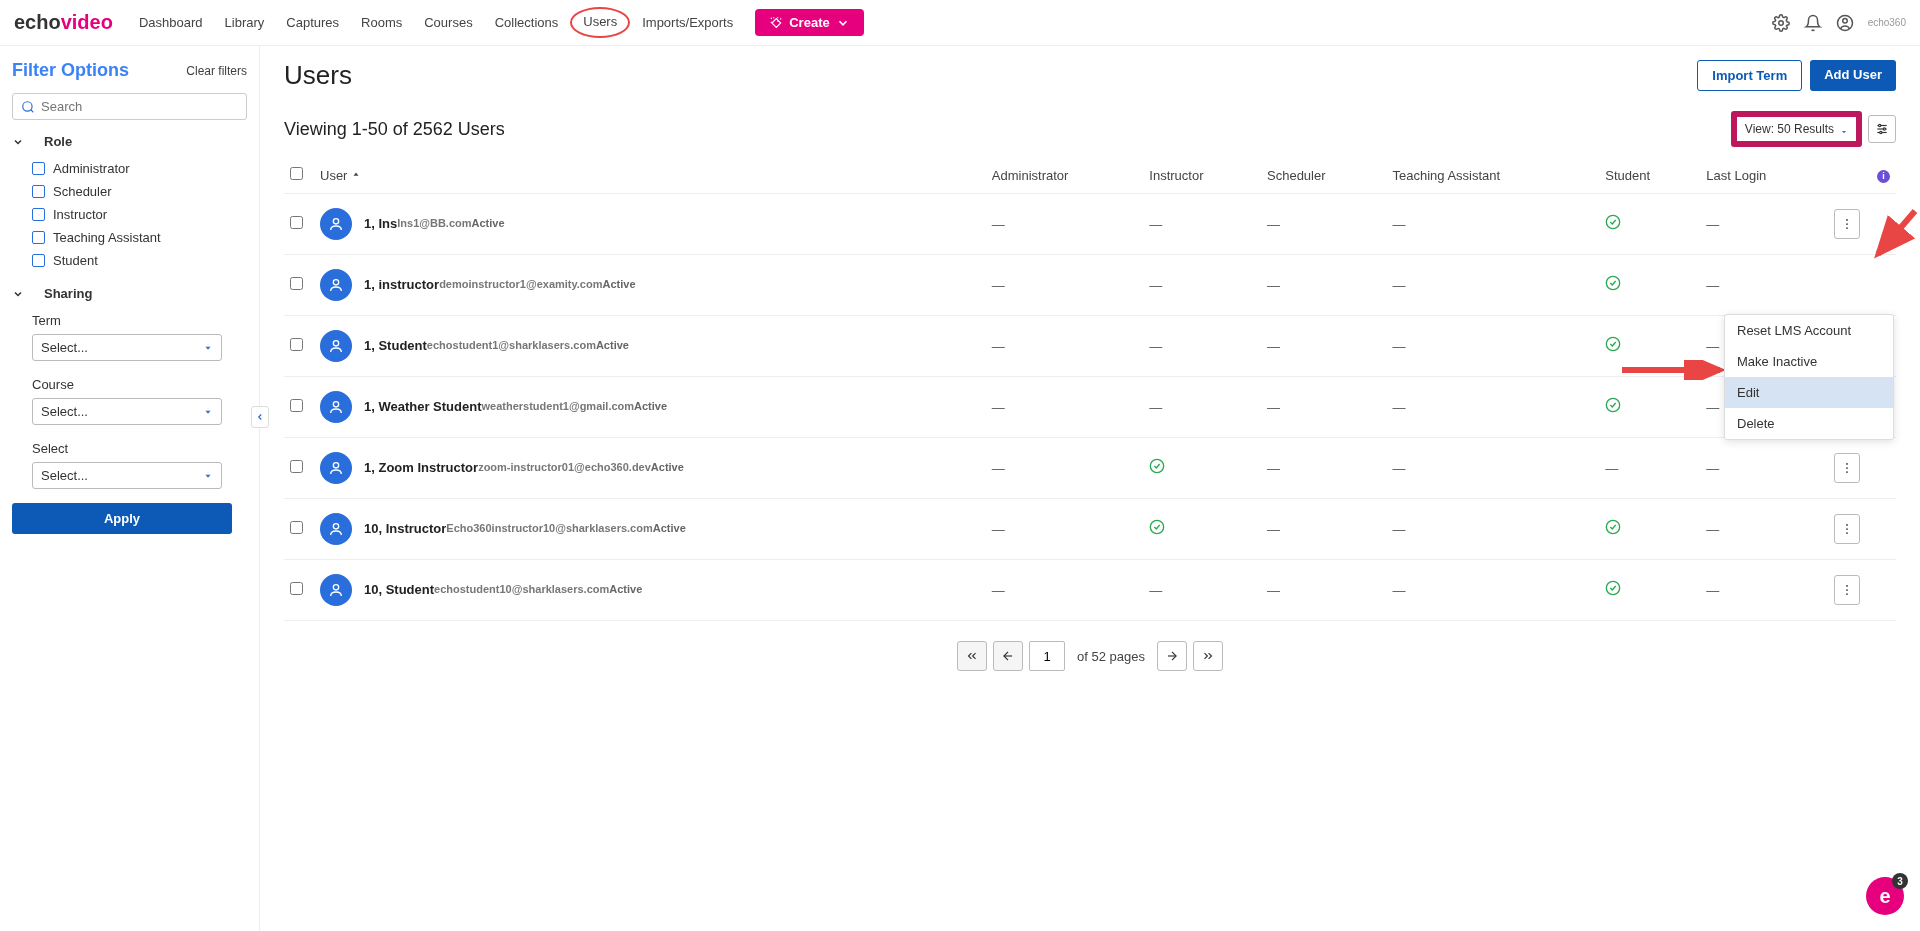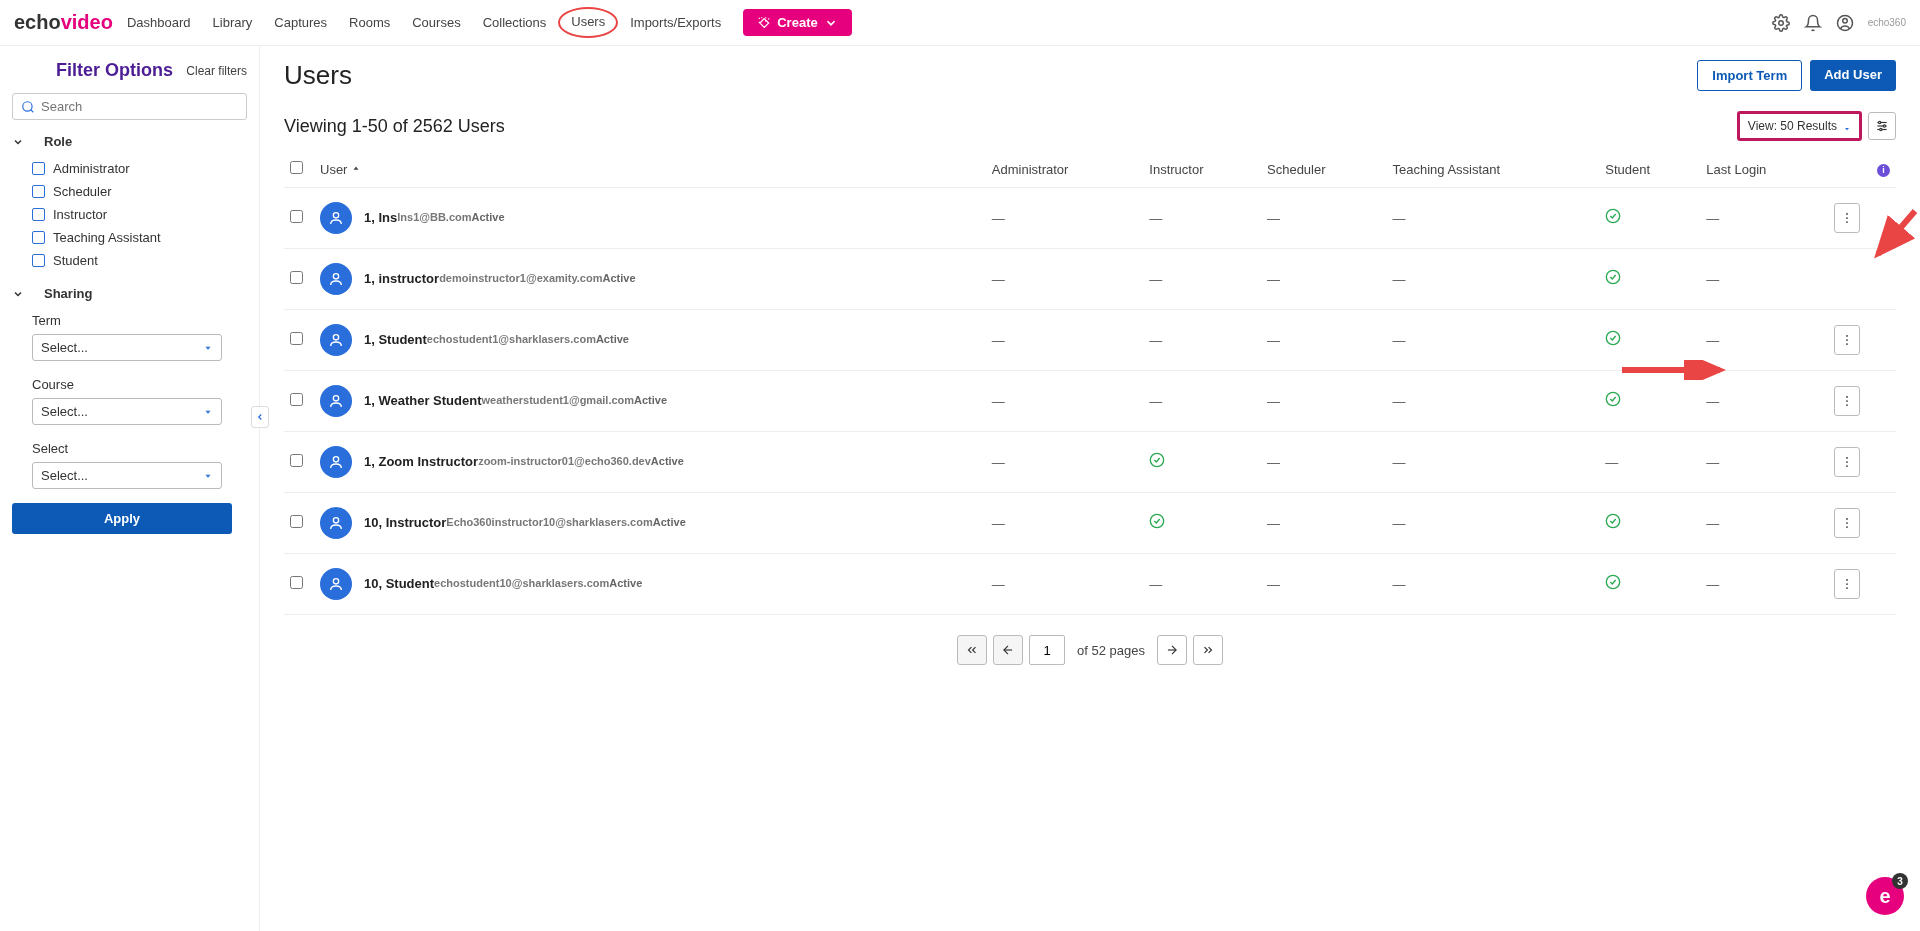--- a/index.html
+++ b/index.html
@@ -1,33 +1,33 @@
 <!DOCTYPE html>
 <html><head>
 <meta charset="utf-8">
 <style>
 * { box-sizing: border-box; margin: 0; padding: 0; }
 body { font-family: -apple-system, BlinkMacSystemFont, "Segoe UI", Arial, sans-serif; font-size: 13px; color: #333; background: #fff; }
 .top-nav { display: flex; align-items: center; padding: 8px 14px; border-bottom: 1px solid #eee; height: 46px; }
-.logo { display: flex; align-items: baseline; font-size: 20px; font-weight: 600; margin-right: 4px; }
+.logo { display: flex; align-items: baseline; font-size: 20px; font-weight: 600; margin-right: 16px; }
 .logo .echo { color: #333; }
 .logo .video { color: #e6007e; }
 .nav-links { display: flex; align-items: center; gap: 2px; }
 .nav-link { padding: 6px 10px; color: #444; cursor: pointer; font-size: 13px; position: relative; }
 .nav-link.circled { border: 2px solid #e94545; border-radius: 50%/50%; padding: 5px 11px 7px; }
 .create-btn { background: #e6007e; color: #fff; padding: 6px 14px; border-radius: 4px; font-weight: 600; margin-left: 10px; display: flex; align-items: center; gap: 6px; cursor: pointer; font-size: 13px; }
 .create-btn svg { width: 14px; height: 14px; }
 .nav-right { margin-left: auto; display: flex; align-items: center; gap: 14px; }
 .nav-icon { width: 18px; height: 18px; cursor: pointer; color: #555; }
 .small-logo { font-size: 10px; color: #999; }
 
 .main-wrap { display: flex; height: calc(100vh - 46px); position: relative; }
 .sidebar { width: 260px; border-right: 1px solid #eee; padding: 14px 12px; position: relative; }
 .filter-head { display: flex; justify-content: space-between; align-items: center; margin-bottom: 12px; }
-.filter-title { font-size: 18px; font-weight: 700; color: #4c1d95; margin-left: 44px; }
+.filter-title { font-size: 18px; font-weight: 700; color: #3b82f6; }
 .clear-link { color: #404040; font-size: 12px; cursor: pointer; }
 .search-box { display: flex; align-items: center; border: 1px solid #ccc; border-radius: 3px; padding: 5px 8px; margin-bottom: 14px; }
 .search-box svg { width: 14px; height: 14px; margin-right: 6px; color: #2a6edb; }
 .search-box input { border: none; outline: none; flex: 1; font-size: 13px; }
 .filter-section { margin-bottom: 14px; }
 .filter-sec-head { display: flex; align-items: center; gap: 20px; font-weight: 700; font-size: 13px; margin-bottom: 8px; cursor: pointer; }
 .filter-sec-head svg { width: 12px; height: 12px; }
 .filter-item { display: flex; align-items: center; gap: 8px; padding: 4px 0 4px 20px; font-size: 13px; color: #333; }
 .filter-item .cb { width: 13px; height: 13px; border: 1.5px solid #2a6edb; border-radius: 2px; }
 .filter-label { font-weight: 400; font-size: 13px; padding: 4px 0 6px 20px; color: #333; }
@@ -39,21 +39,21 @@
 
 .content { flex: 1; padding: 14px 24px 20px 24px; overflow: auto; position: relative; }
 .page-head { display: flex; justify-content: space-between; align-items: center; margin-bottom: 8px; }
 .page-title { font-size: 26px; color: #222; font-weight: 400; }
 .page-actions { display: flex; gap: 8px; }
 .btn-outline { border: 1px solid #0c5ab5; color: #0c5ab5; padding: 7px 14px; border-radius: 3px; font-weight: 600; cursor: pointer; font-size: 13px; }
 .btn-primary { background: #0c5ab5; color: #fff; padding: 7px 14px; border-radius: 3px; font-weight: 600; cursor: pointer; font-size: 13px; }
 .viewing-row { display: flex; justify-content: space-between; align-items: center; margin: 20px 0 10px; }
 .viewing-text { font-size: 18px; color: #222; }
 .view-controls { display: flex; gap: 6px; align-items: center; }
-.view-select { border: 3px solid #be185d; border-radius: 3px; padding: 5px 8px; display: flex; align-items: flex-end; gap: 6px; font-size: 12px; cursor: pointer; }
+.view-select { border: 6px solid #be185d; border-radius: 3px; padding: 5px 8px; display: flex; align-items: flex-end; gap: 6px; font-size: 12px; cursor: pointer; }
 .view-select svg { width: 8px; height: 8px; color: #2a6edb; }
 .icon-btn { border: 1px solid #bbb; border-radius: 3px; width: 28px; height: 28px; display: flex; align-items: center; justify-content: center; cursor: pointer; }
 .icon-btn svg { width: 14px; height: 14px; }
 
 table.users { width: 100%; border-collapse: collapse; }
 table.users th { text-align: left; font-weight: 400; color: #444; font-size: 13px; padding: 10px 6px; border-bottom: 1px solid #eee; }
 table.users td { padding: 14px 6px; border-bottom: 1px solid #eee; vertical-align: middle; font-size: 13px; }
 .checkbox-cell { width: 30px; }
 .checkbox-cell input { width: 13px; height: 13px; }
 .user-cell { display: flex; align-items: center; gap: 12px; }
@@ -504,20 +504,26 @@
                   <circle cx="12" cy="5" r="1.5"></circle>
                   <circle cx="12" cy="12" r="1.5"></circle>
                   <circle cx="12" cy="19" r="1.5"></circle>
                 </svg>
               </span>
             </td>
   </tr>
         </tbody>
     </table>
 
+    <div class="context-menu" id="ctx-menu" style="top:268px; right:26px;">
+    <div class="context-item">Reset LMS Account</div>
+        <div class="context-item">Make Inactive</div>
+        <div class="context-item highlighted">Edit</div>
+        <div class="context-item">Delete</div>
+      </div>
 
     <svg class="arrow-annotation" style="top:160px; right:0px;" width="60" height="60">
       <defs>
           <marker id="ah1" markerWidth="8" markerHeight="8" refX="6" refY="3" orient="auto">
             <polygon points="0,0 7,3 0,6" fill="#e94545"></polygon>
           </marker>
         </defs>
       <line x1="55" y1="5" x2="18" y2="48" stroke="#e94545" stroke-width="6" marker-end="url(#ah1)"></line>
     </svg>
     <svg class="arrow-annotation" style="top:314px; right:190px;" width="110" height="20">

